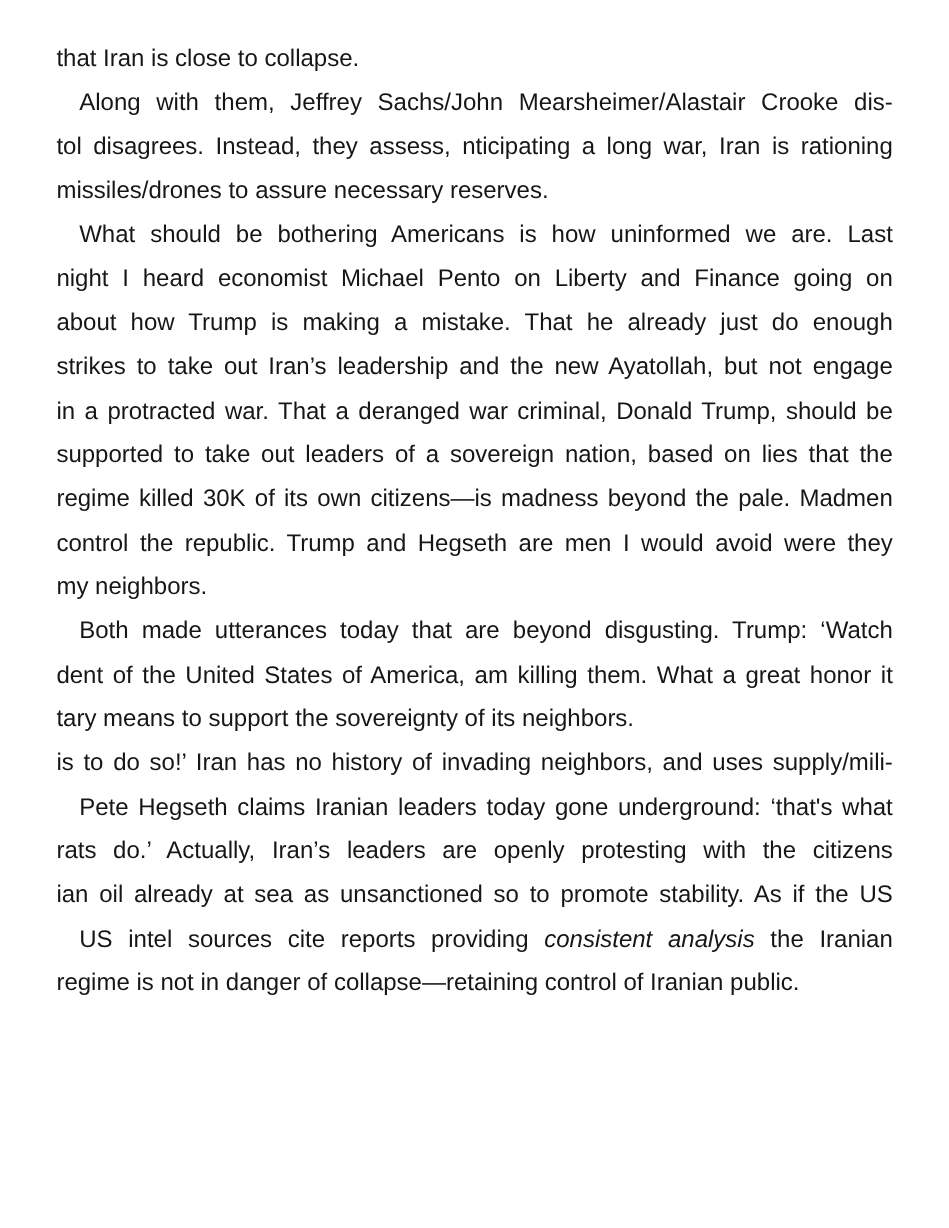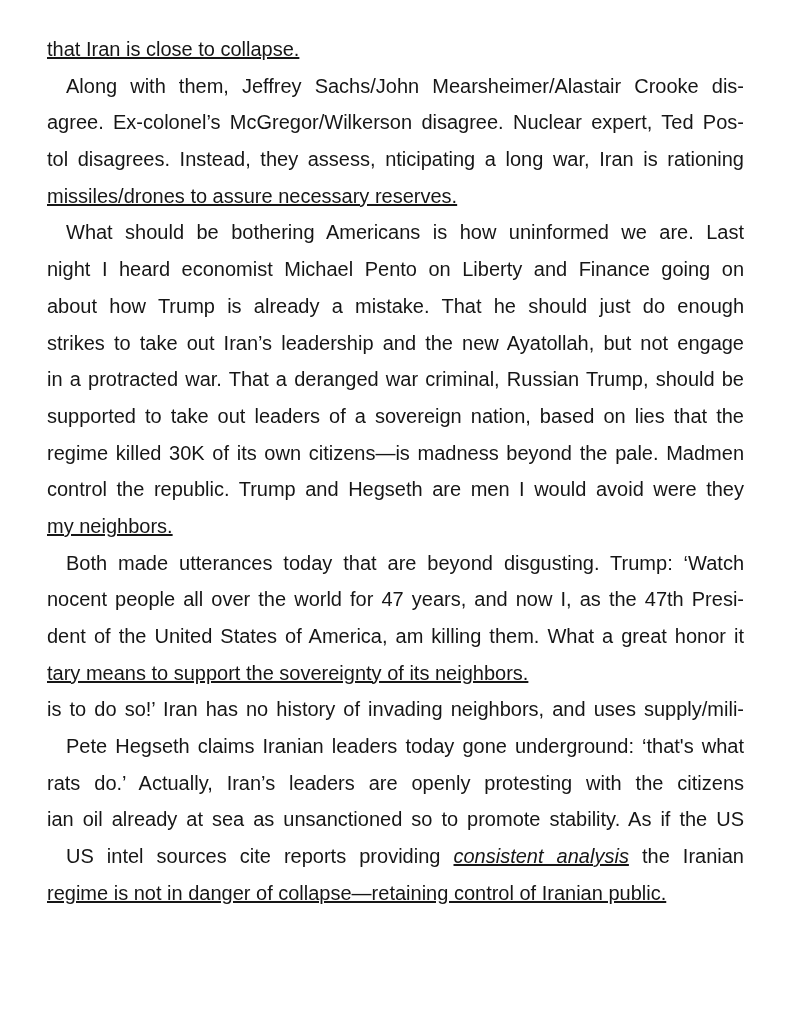--- a/index.html
+++ b/index.html
@@ -7,55 +7,53 @@
   .page {
     position: absolute; left: 47px; top: 34px; width: 697px;
     font-family: "Liberation Sans", sans-serif;
     font-size: 20px; color: #161616;
   }
   .line {
     height: 36.7px; line-height: 30px; white-space: nowrap;
     text-align: justify; text-align-last: justify;
     transform-origin: left top;
   }
-  .line.last { text-align-last: left; text-decoration: underline; }
+  .line.last { text-align-last: left; }
   .line.indent { padding-left: 19px; }
-  em { font-style: italic; text-decoration: underline; }
+  em { font-style: italic; }
 </style>
 </head>
 <body>
 
 <div class="page">
 
   <div>
     <div class="line last"><span>that Iran is close to collapse.</span></div>
   </div>
 
   <div>
     <div class="line indent">Along with them, Jeffrey Sachs/John Mearsheimer/Alastair Crooke dis-</div>
-    <div class="line">agree. Ex-colonel’s McGregor/Wilkerson disagree. Nuclear expert, Ted Pos-</div>
     <div class="line">tol disagrees. Instead, they assess, nticipating a long war, Iran is rationing</div>
     <div class="line last">missiles/drones to assure necessary reserves.</div>
   </div>
 
   <div>
     <div class="line indent">What should be bothering Americans is how uninformed we are. Last</div>
     <div class="line">night I heard economist Michael Pento on Liberty and Finance going on</div>
-    <div class="line">about how Trump is already a mistake. That he should just do enough</div>
+    <div class="line">about how Trump is making a mistake. That he already just do enough</div>
     <div class="line">strikes to take out Iran’s leadership and the new Ayatollah, but not engage</div>
-    <div class="line">in a protracted war. That a deranged war criminal, Russian Trump, should be</div>
+    <div class="line">in a protracted war. That a deranged war criminal, Donald Trump, should be</div>
     <div class="line">supported to take out leaders of a sovereign nation, based on lies that the</div>
     <div class="line">regime killed 30K of its own citizens—is madness beyond the pale. Madmen</div>
     <div class="line">control the republic. Trump and Hegseth are men I would avoid were they</div>
     <div class="line last">my neighbors.</div>
   </div>
 
   <div>
     <div class="line indent">Both made utterances today that are beyond disgusting. Trump: ‘Watch</div>
-    <div class="line">nocent people all over the world for 47 years, and now I, as the 47th Presi-</div>
     <div class="line">dent of the United States of America, am killing them. What a great honor it</div>
     <div class="line last">tary means to support the sovereignty of its neighbors.</div>
     <div class="line">is to do so!’ Iran has no history of invading neighbors, and uses supply/mili-</div>
   </div>
 
   <div>
     <div class="line indent">Pete Hegseth claims Iranian leaders today gone underground: ‘that's what</div>
     <div class="line">rats do.’ Actually, Iran’s leaders are openly protesting with the citizens</div>
     <div class="line">ian oil already at sea as unsanctioned so to promote stability. As if the US</div>
   </div>

